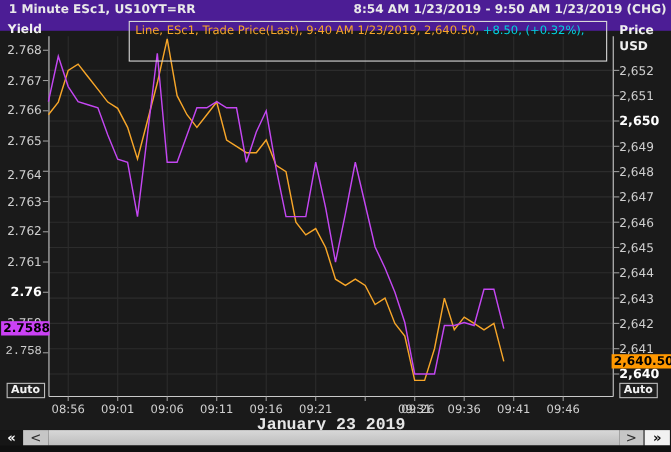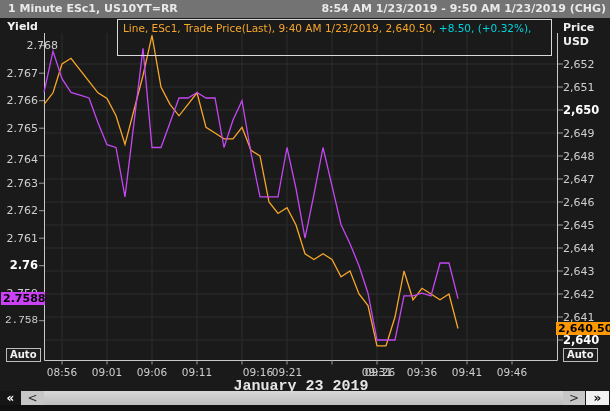--- a/index.html
+++ b/index.html
@@ -3,21 +3,21 @@
 <meta charset="utf-8">
 <style>
   html,body{margin:0;padding:0;background:#000;}
   #app{
     position:relative;width:610px;height:411px;overflow:hidden;
     background:#1a1a1a;font-family:"DejaVu Sans","Liberation Sans",sans-serif;
     -webkit-font-smoothing:antialiased;
   }
   .abs{position:absolute;}
   
-  #titlebar{left:0;top:0;width:610px;height:18px;background:#737373;color:#e9e9e9;
+  #titlebar{left:0;top:0;width:610px;height:28px;background:#4c1d95;color:#e9e9e9;
     font-size:11px;font-weight:bold;line-height:18px;}
   #title-left{left:8px;top:0;}
   #title-right{right:4px;top:0;}
   
   .axis-header{color:#f0f0f0;font-size:11px;font-weight:bold;}
   
   #legend{left:117px;top:19px;width:435px;height:37px;border:1px solid #d9d9d9;
     background:transparent;font-size:10.5px;line-height:17px;white-space:nowrap;
     padding-left:5px;box-sizing:border-box;overflow:hidden;}
   
@@ -127,21 +127,21 @@
   <div class="abs axis-header" style="left:563px;top:21px;">Price</div>
   <div class="abs axis-header" style="left:563px;top:35px;">USD</div>
 
   <div id="legend" class="abs">
     <div>
       <span id="legend-l1-main" style="color: rgb(247, 166, 41);">Line, ESc1, Trade Price(Last), 9:40 AM 1/23/2019, 2,640.50,</span><span id="legend-l1-change" style="color: rgb(0, 210, 221);"> +8.50, (+0.32%),</span>
     </div>
   </div>
 
   <div id="ticks-layer">
-      <div class="ytick left" style="top: 39.2px; padding-left: 20px;">2.768</div>
+      <div class="ytick left" style="top: 39.2px;">2.768</div>
       <div class="ytick left" style="top: 66.7px;">2.767</div>
       <div class="ytick left" style="top: 94.2px;">2.766</div>
       <div class="ytick left" style="top: 121.7px;">2.765</div>
       <div class="ytick left" style="top: 153px;">2.764</div>
       <div class="ytick left" style="top: 176.7px;">2.763</div>
       <div class="ytick left" style="top: 204.2px;">2.762</div>
       <div class="ytick left" style="top: 231.7px;">2.761</div>
       <div class="ytick left bold" style="top: 259.2px;">2.76</div>
       <div class="ytick left" style="top: 286.7px;">2.759</div>
       <div class="ytick left" style="top: 314.2px; font-family: Liberation Mono, monospace;">2.758</div>
@@ -155,21 +155,21 @@
       <div class="ytick right" style="top: 218.5px;">2,645</div>
       <div class="ytick right" style="top: 241.5px;">2,644</div>
       <div class="ytick right" style="top: 264.5px;">2,643</div>
       <div class="ytick right" style="top: 287.5px;">2,642</div>
       <div class="ytick right" style="top: 310.5px;">2,641</div>
       <div class="ytick right bold" style="top: 333.5px;">2,640</div>
       <div class="xtick" style="left: 40px;">08:56</div>
       <div class="xtick" style="left: 85px;">09:01</div>
       <div class="xtick" style="left: 130px;">09:06</div>
       <div class="xtick" style="left: 175px;">09:11</div>
-      <div class="xtick" style="left: 220px; margin-left: 16px;">09:16</div>
+      <div class="xtick" style="left: 220px;">09:16</div>
       <div class="xtick" style="left: 265px;">09:21</div>
       <div class="xtick" style="left: 310px; margin-left: 48px;">09:26</div>
       <div class="xtick" style="left: 355px;">09:31</div>
       <div class="xtick" style="left: 400px;">09:36</div>
       <div class="xtick" style="left: 445px;">09:41</div>
       <div class="xtick" style="left: 490px;">09:46</div>
     </div>
 
   <div id="yield-badge" class="badge" style="left: 1px; text-align: center; width: 40px; background: rgb(203, 65, 245); top: 292.2px;">2.7588</div>
   <div id="price-badge" class="badge" style="left: 556px; width: 52px; text-align: left; background: rgb(255, 152, 0); top: 322px;">2,640.50</div>

